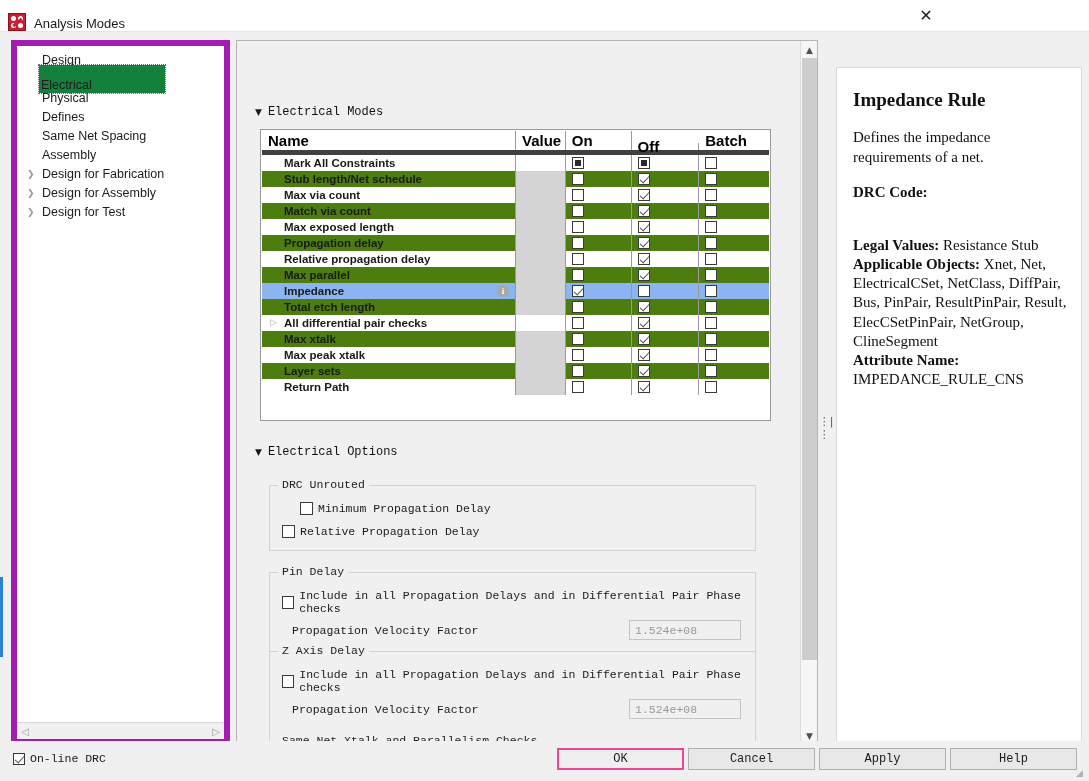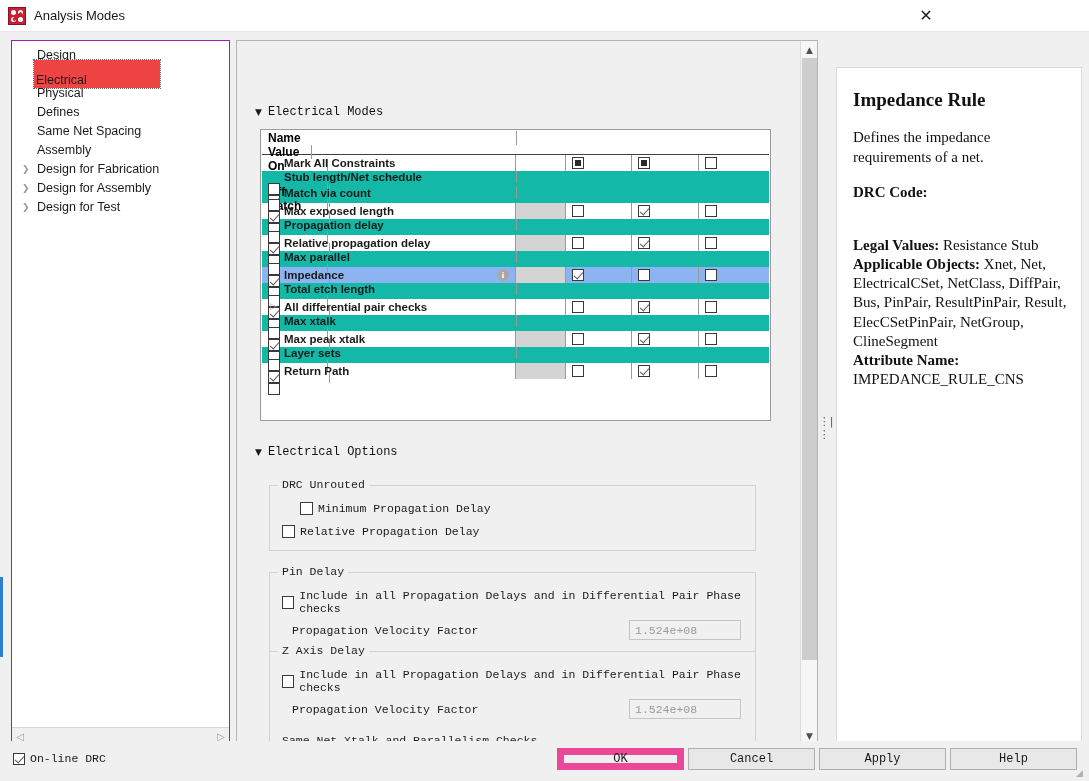--- a/index.html
+++ b/index.html
@@ -10,21 +10,21 @@
     background: #ffffff;
     font-family: "Liberation Sans", sans-serif;
     font-size: 12px;
     color: #000;
   }
 
   
   #titlebar {
     position: absolute; left: 0; top: 0; width: 949px; height: 31px;
     background: #ffffff;
-    display: flex; align-items: center;
+    display: flex; align-items: flex-end;
   }
   #app-icon {
     width: 18px; height: 18px; margin-left: 8px; margin-right: 8px;
     background: #c62033; border: 1px solid #8e1020;
     position: relative; flex: none;
   }
   #app-icon .pip { position: absolute; width: 5px; height: 5px; background: #fff; border-radius: 50%; }
   #app-icon .p1 { left: 2px; top: 2px; }
   #app-icon .p2 { right: 2px; top: 2px; }
   #app-icon .p3 { left: 2px; bottom: 2px; }
@@ -41,35 +41,35 @@
   
   #body-area {
     position: absolute; left: 0; top: 32px; width: 1089px; height: 709px;
     background: #f0f0f0;
   }
   #left-edge-accent { position: absolute; left: 0; top: 545px; width: 3px; height: 80px; background: #2b7fd4; }
 
   
   #tree-panel {
     position: absolute; left: 11px; top: 8px; width: 219px; height: 705px;
-    background: #ffffff; border: 1px solid #a21caf;
+    background: #ffffff; border: 6px solid #a21caf;
   }
   #tree-list { position: absolute; left: 0; top: 0; right: 0; bottom: 17px; overflow: hidden; padding-top: 4px; }
   .tree-item {
     height: 19px; display: flex; align-items: center;
     padding-left: 10px; font-size: 12.5px; color: #1b1b1b;
   }
   .tree-item .arrow {
     width: 14px; flex: none; color: #999; font-size: 9px;
     font-family: "DejaVu Sans", sans-serif; text-align: left;
   }
   .tree-item .arrow.blank { visibility: hidden; }
   .tree-item .tlabel { padding-left: 1px; }
   .tree-item.selected .tlabel {
-    background: #ef4444; outline: 1px dotted #6a6a6a;
+    background: #15803d; outline: 1px dotted #6a6a6a;
     padding: 13px 73px 1px 2px; margin-left: -2px;
   }
   #tree-hscroll {
     position: absolute; left: 0; right: 0; bottom: 0; height: 17px;
     background: #f0f0f0; border-top: 1px solid #d6d6d6;
     display: flex; align-items: center; justify-content: space-between;
   }
   #tree-hscroll .ar { width: 16px; text-align: center; color: #9a9a9a; font-size: 10px; font-family: "DejaVu Sans", sans-serif; }
 
   
@@ -101,32 +101,32 @@
   #modes-head { position: absolute; left: 18px; top: 64px; }
 
   
   #ctable {
     position: absolute; left: 23px; top: 88px; width: 511px; height: 292px;
     background: #ffffff; border: 1px solid #9a9a9a;
   }
   #ctable-inner { position: absolute; left: 1px; top: 1px; right: 1px; bottom: 1px; overflow: hidden; }
   .thead {
     display: flex; height: 24px; background: #ffffff;
-    border-bottom: 1px solid #404040;
-    font-weight: bold; font-size: 12px; color: #000; flex-direction: column;
+    border-bottom: 5px solid #404040;
+    font-weight: bold; font-size: 15px; color: #000;
   }
   .thead .th { display: flex; align-items: center; padding-left: 6px; border-right: 1px solid #9a9a9a; }
   .th.c-name  { width: 255px; }
   .th.c-value { width: 50px; }
   .th.c-on    { width: 66px; }
   .th.c-off   { width: 68px; margin-top: 12px; }
   .th.c-batch { width: 70px; border-right: none; }
 
   .trow { display: flex; height: 16px; align-items: stretch; }
-  .trow.alt { background: #14b8a6; flex-direction: column; }
+  .trow.alt { background: #4d7c0f; }
   .trow.sel { background: #8cb4f0; }
   .td { display: flex; align-items: center; position: relative; }
   .td.c-name  { width: 255px; padding-left: 22px; font-size: 11.5px; font-weight: bold; color: #1a1a1a; border-right: 1px solid #9a9a9a; }
   .td.c-value { width: 50px; background: #d4d4d4; border-right: 1px solid #9a9a9a; }
   .td.c-value.clear { background: transparent; }
   .trow.sel .td.c-value { background: #d4d4d4; }
   .td.c-on    { width: 66px; justify-content: flex-start; padding-left: 6px; border-right: 1px solid #9a9a9a; }
   .td.c-off   { width: 68px; justify-content: flex-start; padding-left: 6px; border-right: 1px solid #9a9a9a; }
   .td.c-batch { width: 70px; justify-content: flex-start; padding-left: 6px; }
 
@@ -212,21 +212,21 @@
     position: absolute; left: 13px; top: 11px;
     display: flex; align-items: center; gap: 5px;
     font-family: "Liberation Mono", monospace; font-size: 11.5px; color: #1a1a1a; text-align: right;
   }
   .btn {
     position: absolute; top: 7px; height: 22px;
     background: #e8e8e8; border: 1px solid #b0b0b0;
     display: flex; align-items: center; justify-content: center;
     font-family: "Liberation Mono", monospace; font-size: 12px; color: #1a1a1a;
   }
-  .btn.primary { background: #efefef; border: 7px solid #ec4899; }
+  .btn.primary { background: #efefef; border: 2px solid #ec4899; }
   #btn-ok     { left: 557px; width: 127px; }
   #btn-cancel { left: 688px; width: 127px; }
   #btn-apply  { left: 819px; width: 127px; }
   #btn-help   { left: 950px; width: 127px; }
   #resize-grip { position: absolute; right: 3px; bottom: 3px; width: 10px; height: 10px; color: #b0b0b0; font-size: 9px; }
 </style>
 </head>
 <body>
 
 <div id="titlebar">
@@ -331,20 +331,35 @@
                 <div class="td c-on">
                   <span class="cbx"></span>
                 </div>
                 <div class="td c-off">
                   <span class="cbx checked"></span>
                 </div>
                 <div class="td c-batch">
                   <span class="cbx"></span>
                 </div>
               </div>
+              <div class="trow">
+                <div class="td c-name">
+                  <span>Max via count</span>
+                </div>
+                <div class="td c-value"></div>
+                <div class="td c-on">
+                  <span class="cbx"></span>
+                </div>
+                <div class="td c-off">
+                  <span class="cbx checked"></span>
+                </div>
+                <div class="td c-batch">
+                  <span class="cbx"></span>
+                </div>
+              </div>
               <div class="trow alt">
                 <div class="td c-name">
                   <span>Match via count</span>
                 </div>
                 <div class="td c-value"></div>
                 <div class="td c-on">
                   <span class="cbx"></span>
                 </div>
                 <div class="td c-off">
                   <span class="cbx checked"></span>

